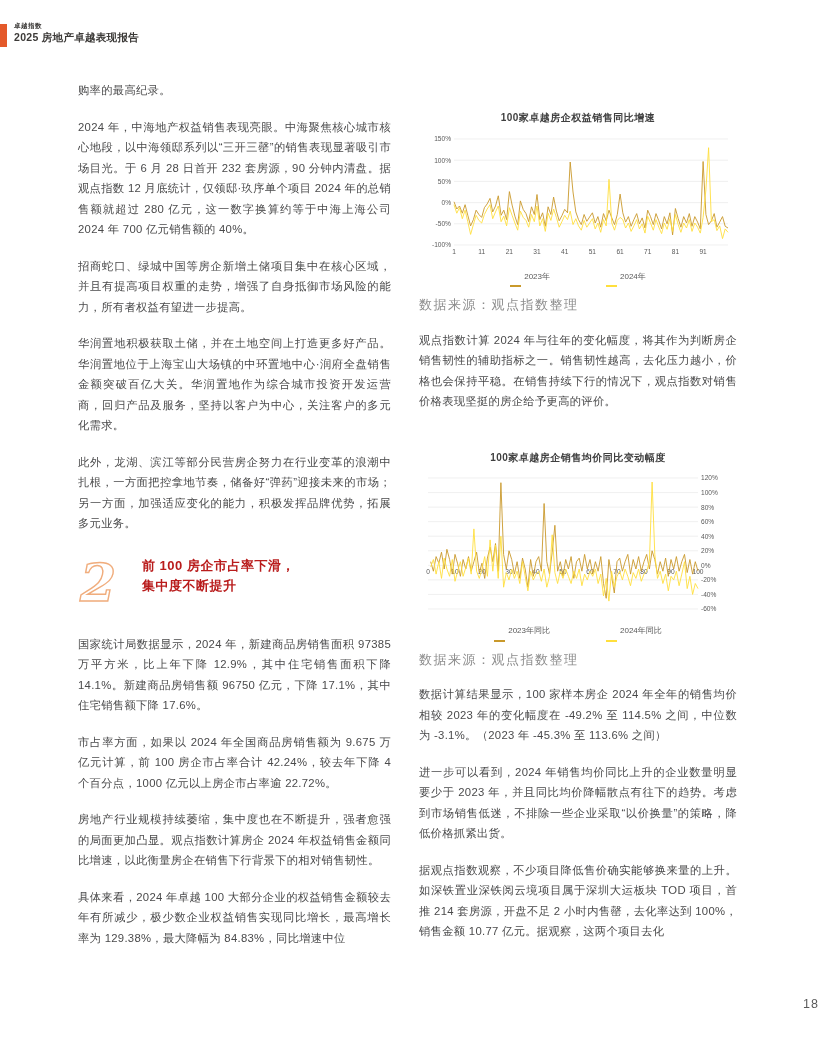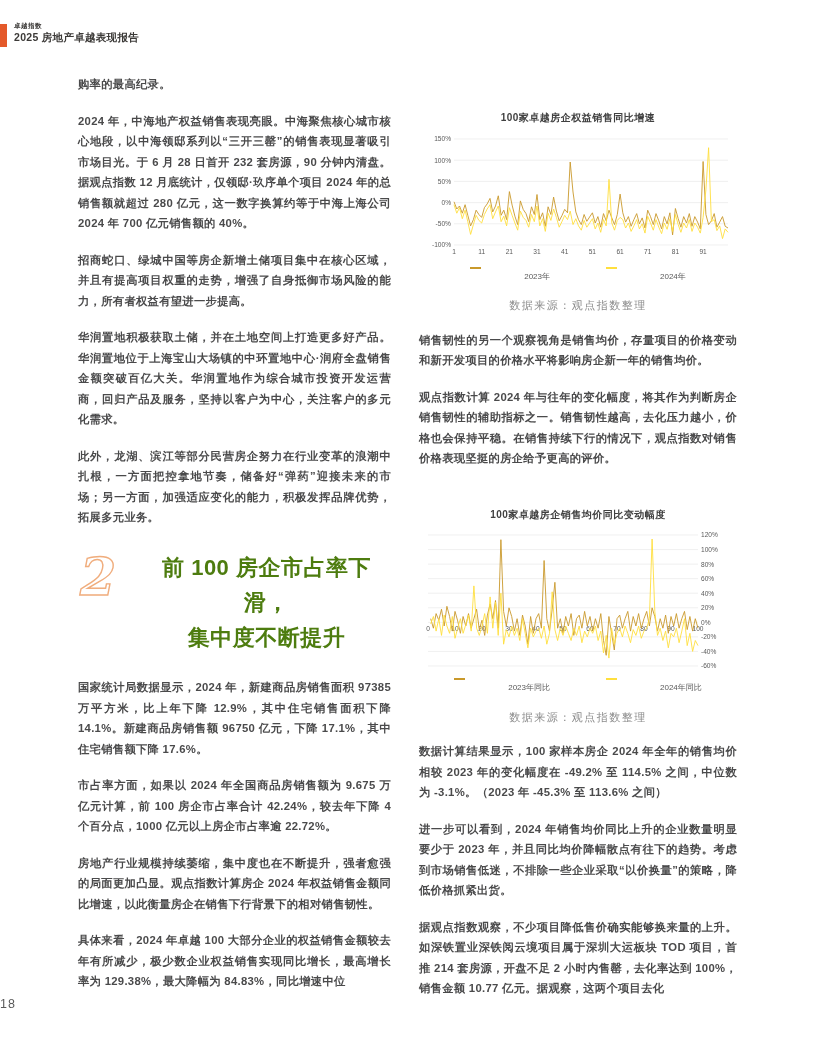--- a/index.html
+++ b/index.html
@@ -10,42 +10,42 @@
   }
   
   .hdr-bar{position:absolute;left:0;top:24px;width:7px;height:23px;background:#E4592A;}
   .hdr-text{position:absolute;left:14px;top:22px;line-height:1.2;color:#3c3a38;}
   .hdr-small{font-size:6.5px;font-weight:bold;letter-spacing:0.5px;}
   .hdr-title{font-size:10.5px;font-weight:bold;letter-spacing:0.3px;margin-top:1px;text-align:right;}
   
   .col{position:absolute;top:72px;font-size:11.3px;line-height:20.5px;text-align:justify;letter-spacing:0.3px;}
   .col-left{left:78px;width:313px;}
   .col-right{left:419px;width:318px;}
-  .col p{margin:2px 0 16px 0;font-weight:bold;}
+  .col p{margin:8px 0 16px 0;}
   
   .section{display:flex;align-items:flex-start;margin:20px 0 22px 2px;}
   .sec-num{
     font-family:"DejaVu Serif","Liberation Serif",serif;
     font-size:52px;line-height:58px;font-style:italic;font-weight:bold;
     color:#ffffff;-webkit-text-stroke:1.4px #f0ad7d;text-stroke:1.4px #f0ad7d;
     width:62px;flex:none;
   }
-  .sec-title{font-size:22px;line-height:1.6;font-weight:bold;color:#4d7c0f;letter-spacing:0.5px;padding-top:2px;text-align:center;}
+  .sec-title{font-size:13px;line-height:1.6;font-weight:bold;color:#b91c1c;letter-spacing:0.5px;padding-top:2px;text-align:left;}
   
   .chart{margin:2px 0 14px 0;}
   .chart-title{font-size:10px;font-weight:bold;color:#404040;text-align:center;letter-spacing:0.5px;margin-bottom:4px;margin-top:36px;}
   .chart-svg{display:block;width:316px;height:auto;margin:0 auto;}
   .tick{font-size:6.6px;fill:#595959;letter-spacing:0;}
   .legend{display:flex;justify-content:center;margin-top:4px;font-size:8px;color:#595959;letter-spacing:0;}
-  .legend-item{display:flex;align-items:flex-start;gap:40px;}
+  .legend-item{display:flex;align-items:flex-end;}
   .legend-item{margin:0 28px;}
   .dash{display:inline-block;width:11px;height:2px;margin-right:3px;}
-  .chart-source{text-align:center;font-size:11px;color:#8c8c8c;letter-spacing:1.5px;margin-top:8px;}
+  .chart-source{text-align:left;font-size:13px;color:#8c8c8c;letter-spacing:1.5px;margin-top:8px;}
   
-  .pagenum{position:absolute;left:0;right:0;bottom:32px;text-align:left;font-size:12.5px;color:#5a5a5a;letter-spacing:1px;}
+  .pagenum{position:absolute;left:8px;right:0;bottom:32px;text-align:right;font-size:12.5px;color:#5a5a5a;letter-spacing:1px;}
 </style>
 </head>
 <body>
 
 <div>
 
   <div class="hdr-bar"></div>
   <div class="hdr-text">
     <div class="hdr-small">卓越指数</div>
     <div class="hdr-title">2025 房地产卓越表现报告</div>
@@ -108,21 +108,20 @@
           <span>2023年</span>
         </span>
         <span class="legend-item">
           <span class="dash" style="background: rgb(255, 223, 61);"></span>
           <span>2024年</span>
         </span>
       </div>
       <div class="chart-source">数据来源：观点指数整理</div>
     </div>
 
-    <p>销售韧性的另一个观察视角是销售均价，存量项目的价格变动和新开发项目的价格水平将影响房企新一年的销售均价。</p>
     <p>观点指数计算 2024 年与往年的变化幅度，将其作为判断房企销售韧性的辅助指标之一。销售韧性越高，去化压力越小，价格也会保持平稳。在销售持续下行的情况下，观点指数对销售价格表现坚挺的房企给予更高的评价。</p>
 
     <div class="chart">
       <div class="chart-title">100家卓越房企销售均价同比变动幅度</div>
       <svg class="chart-svg" viewBox="0 0 316 145">
           <line x1="8" y1="137" x2="278" y2="137" stroke="#eaeaea" stroke-width="0.7"></line>
           <text x="281" y="139.4" text-anchor="start" class="tick">-60%</text>
           <line x1="8" y1="122.44444444444444" x2="278" y2="122.44444444444444" stroke="#eaeaea" stroke-width="0.7"></line>
           <text x="281" y="124.84444444444445" text-anchor="start" class="tick">-40%</text>
           <line x1="8" y1="107.88888888888889" x2="278" y2="107.88888888888889" stroke="#eaeaea" stroke-width="0.7"></line>

